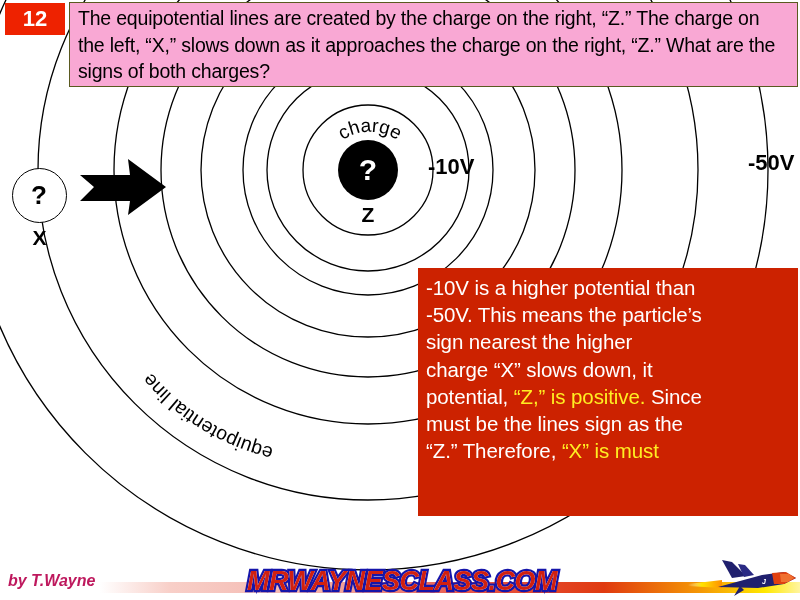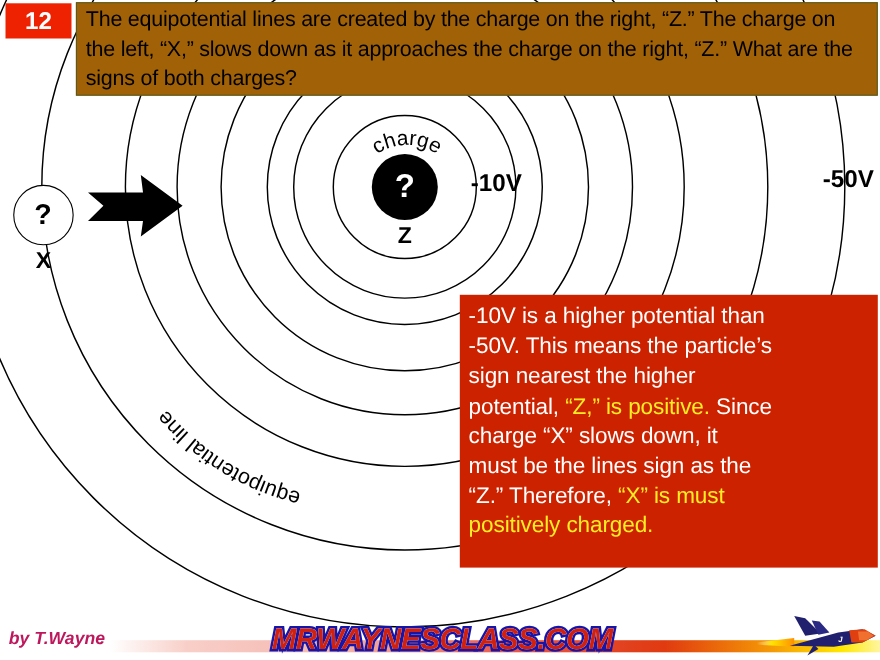--- a/index.html
+++ b/index.html
@@ -16,21 +16,21 @@
   
   .qnum{
     position:absolute;left:5px;top:3px;width:60px;height:32px;
     background:#ee2200;color:#ffffff;
     font-size:22px;font-weight:bold;line-height:32px;text-align:center;
   }
 
   
   .qbox{
     position:absolute;left:69px;top:2px;width:729px;height:85px;
-    background:#a16207;border:1px solid #5a5a20;
+    background:#f9a8d4;border:1px solid #5a5a20;
     box-sizing:border-box;
     padding:2px 6px 0 8px;
     color:#000000;
     font-size:19.5px;line-height:26.5px;font-weight:500;
     letter-spacing:-0.2px;
   }
 
   
   .zdot{
     position:absolute;left:338px;top:140px;width:60px;height:60px;
@@ -145,25 +145,24 @@
     <text font-family="Liberation Sans, sans-serif" font-size="19.5" font-weight="500" fill="#000000">
       <textPath href="#eqpath" startOffset="4%" side="right">equipotential line</textPath>
     </text>
   </svg>
 
   <div class="abox">
     <div id="answer-lines">
         <div><span>-10V is a higher potential than</span></div>
         <div><span>-50V. This means the particle’s</span></div>
         <div><span>sign nearest the higher</span></div>
+        <div><span>charge “X” slows down, it</span></div>
         <div><span>potential, </span><span class="hl">“Z,” is positive.</span><span> Since</span></div>
-        <div><span>charge “X” slows down, it</span></div>
         <div><span>must be the lines sign as the</span></div>
         <div><span>“Z.” Therefore, </span><span class="hl">“X” is must</span></div>
-        <div><span class="hl">positively charged.</span></div>
       </div>
   </div>
 
   <div class="byline">by T.Wayne</div>
 
   <svg class="fbar" viewBox="0 0 700 20" preserveAspectRatio="none" xmlns="http://www.w3.org/2000/svg">
     <defs>
       <linearGradient id="fg" x1="0" y1="0" x2="1" y2="0">
         <stop offset="0" stop-color="#ffffff"></stop>
         <stop offset="0.10" stop-color="#f8cfc8"></stop>

